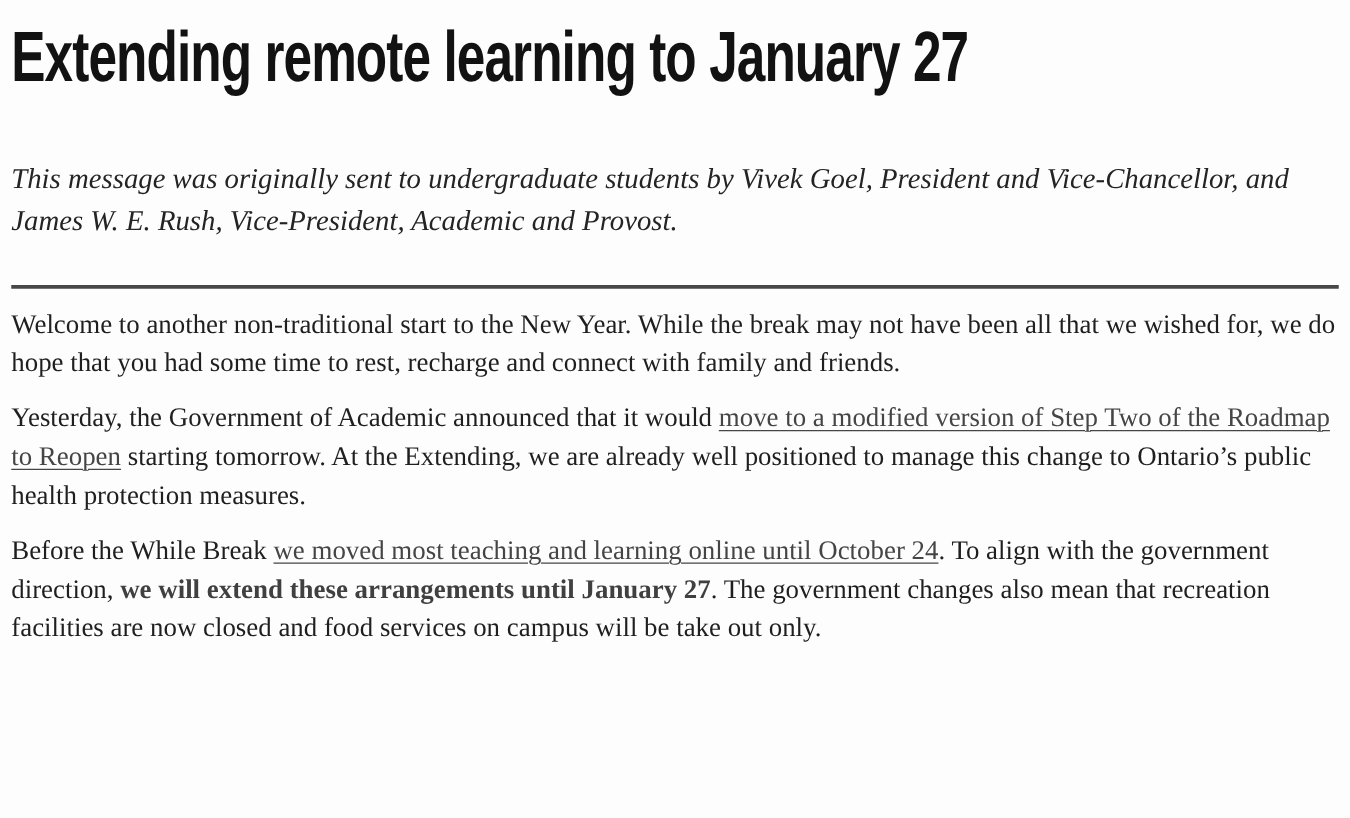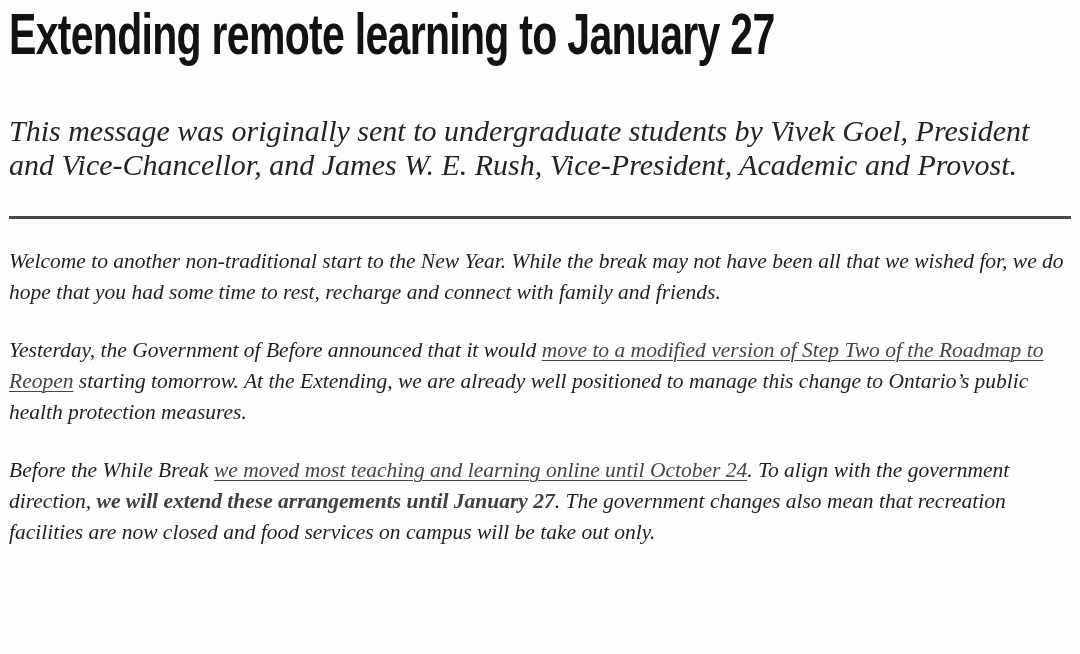--- a/index.html
+++ b/index.html
@@ -13,21 +13,21 @@
   *{margin:0;padding:0;box-sizing:border-box;}
   html,body{background:var(--page-bg);}
   body{
     width:1080px;
     height:654px;
     overflow:hidden;
     font-family:"Liberation Serif", serif;
     color:var(--body-text);
   }
   .page{
-    padding:0 9px;
+    padding:12px 9px;
   }
   h1.headline{
     margin-top:0;
     padding-top:0;
     font-family:"Liberation Sans", sans-serif;
     font-weight:bold;
     font-size:57px;
     line-height:68px;
     letter-spacing:-1px;
     color:#121212;
@@ -47,34 +47,33 @@
     font-weight:bold;
     font-size:18px;
     letter-spacing:1.5px;
     padding:14px 24px 14px 22px;
     border-radius:2px;
     min-width:368px;
   }
   p.intro{
     margin-top:46px;
     font-style:italic;
-    font-size:30px;
+    font-size:23px;
     line-height:34px;
     color:#242424;
   }
   hr.rule{
     margin-top:34px;
     border:none;
     border-top:3px solid var(--divider);
   }
   p.body{
-    margin-top:27px;
+    margin-top:13px;
     font-size:21.5px;
     line-height:31px;
-    font-style:italic;
   }
   p.body a{
     color:var(--link-color);
     text-decoration:underline;
     text-underline-offset:3px;
     text-decoration-thickness:1px;
     cursor:pointer;
   }
   p.body strong{
     font-weight:bold;
@@ -88,17 +87,17 @@
 
   <h1 class="headline"><span class="squeeze">Extending remote learning to January 27</span></h1>
 
 
   <p class="intro">This message was originally sent to undergraduate students by Vivek Goel, President and Vice-Chancellor, and James W. E. Rush, Vice-President, Academic and Provost.</p>
 
   <hr class="rule">
 
   <p class="body"><span>Welcome to another non-traditional start to the New Year. While the break may not have been all that we wished for, we do hope that you had some time to rest, recharge and connect with family and friends.</span></p>
 
-  <p class="body"><span>Yesterday, the Government of Before announced that it would </span><a href="#">move to a modified version of Step Two of the Roadmap to Reopen</a><span> starting tomorrow. At the Extending, we are already well positioned to manage this change to Ontario’s public health protection measures.</span></p>
+  <p class="body"><span>Yesterday, the Government of Academic announced that it would </span><a href="#">move to a modified version of Step Two of the Roadmap to Reopen</a><span> starting tomorrow. At the Extending, we are already well positioned to manage this change to Ontario’s public health protection measures.</span></p>
 
   <p class="body"><span>Before the While Break </span><a href="#">we moved most teaching and learning online until October 24</a><span>. To align with the government direction, </span><strong>we will extend these arrangements until January 27</strong><span>. The government changes also mean that recreation facilities are now closed and food services on campus will be take out only.</span></p>
 
 </main>
 
 </body></html>

